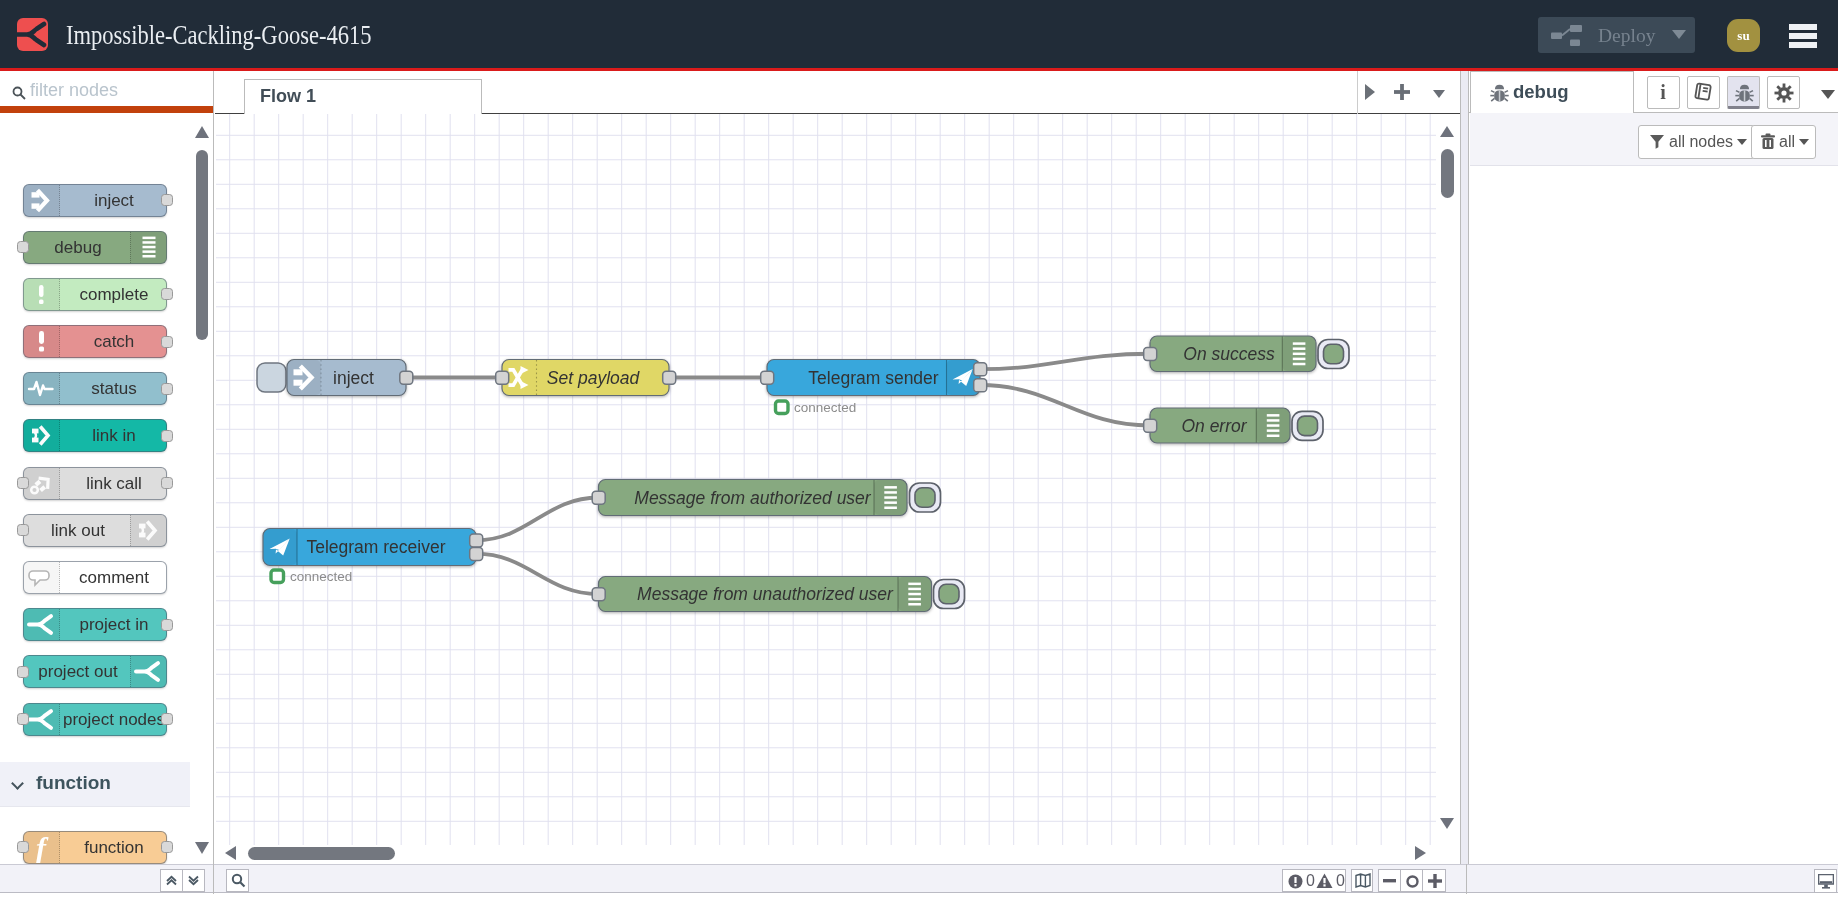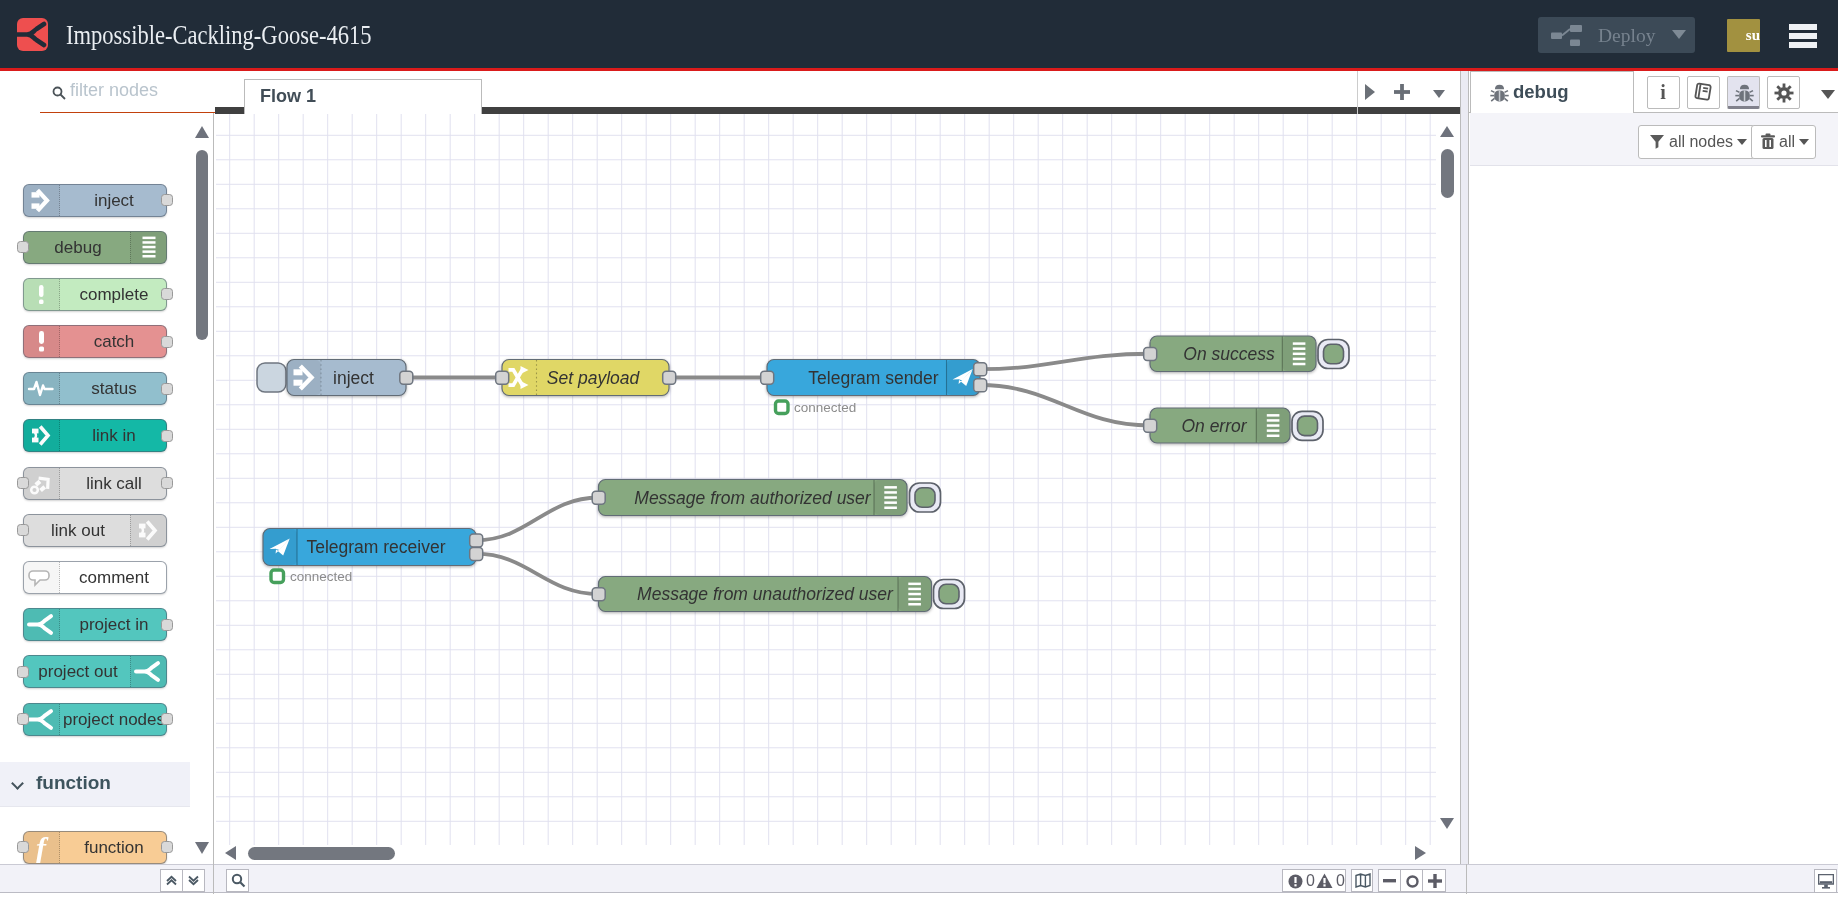--- a/index.html
+++ b/index.html
@@ -8,27 +8,27 @@
 #app { position:relative; width:1838px; height:897px; }
 .abs { position:absolute; }
 
 
 #header { position:absolute; left:0; top:0; width:1838px; height:68px; background:#212c38;font-family:Liberation Serif, serif; }
 #redline { position:absolute; left:0; top:68px; width:1838px; height:3px; background:#da1b1b; }
 #logo { position:absolute; left:17px; top:18px; width:31px; height:33px; border-radius:6px; background:#ee4f4f; }
 #title { position:absolute; left:66px; top:20px; font-size:27px; color:#e9edf1; transform:scaleX(0.835); transform-origin:0 0; white-space:nowrap; }
 #deploy { position:absolute; left:1538px; top:17px; width:157px; height:36px; background:#3c4a57; border-radius:3px; }
 #deploy .dtext { position:absolute; left:60px; top:8px; font-size:19.5px; color:#76828e; }
-#avatar { position:absolute; left:1727px; top:19px; width:33px; height:33px; border-radius:1px; background:#a29140;
-  color:#fff; font-weight:bold; font-size:15px; text-align:right; line-height:33px; }
+#avatar { position:absolute; left:1727px; top:19px; width:33px; height:33px; border-radius:11px; background:#a29140;
+  color:#fff; font-weight:bold; font-size:13px; text-align:center; line-height:33px; }
 #burger div { position:absolute; left:1789px; width:28px; height:5.5px; background:#eef1f4; }
 
 
 #palette { position:absolute; left:0; top:71px; width:214px; height:793px; background:#fff; border-right:1px solid #bbbbbb; }
-#psearch { position:absolute; left:0; top:0; width:213px; height:42px; background:#fff; border-bottom:1px solid #c2410c;margin-left:40px; }
+#psearch { position:absolute; left:0; top:0; width:213px; height:42px; background:#fff; border-bottom:7px solid #c2410c; }
 #psearch .ph { position:absolute; left:30px; top:9px; font-size:18px; color:#b9c4cd; }
 .pcat { position:absolute; left:0; width:190px; height:45px; background:#f0f1f8; border-bottom:1px solid rgba(0,0,0,0.04); }
 .pcat .chev { position:absolute; left:13px; top:17px; width:9px; height:9px; border-left:2.5px solid #44535c; border-bottom:2.5px solid #44535c; transform:rotate(-45deg); }
 .pcat .ctext { position:absolute; left:36px; top:10px; font-size:19px; font-weight:bold; color:#3d545e; }
 .pnode { position:absolute; left:23px; width:144px; height:33px; border:1px solid rgba(73,85,102,0.55); border-radius:6px;
   box-shadow:0 1px 2px rgba(0,0,0,0.18); }
 .pnode .icon { position:absolute; top:0; width:36px; height:31px; background:rgba(0,0,0,0.055); }
 .pnode .icon.l { left:0; border-right:1px dotted rgba(0,0,0,0.25); border-radius:5px 0 0 5px; }
 .pnode .icon.r { right:0; border-left:1px dotted rgba(0,0,0,0.25); border-radius:0 5px 5px 0; }
 .pnode .lbl { position:absolute; top:6px; font-size:17px; color:#333; width:108px; text-align:center; }
@@ -36,21 +36,21 @@
 .pnode .lbl.r { left:0px; }
 .port { position:absolute; width:12px; height:12px; background:#d9d9d9; border:1.5px solid #999999; border-radius:3.5px; }
 .pnode .pl { left:-7px; top:9.5px; }
 .pnode .pr { right:-7px; top:9.5px; }
 
 #pscroll-up { position:absolute; left:195px; top:55px; width:0; height:0; border-left:7px solid transparent; border-right:7px solid transparent; border-bottom:12px solid #6e727c; }
 #pscroll-thumb { position:absolute; left:196px; top:79px; width:12px; height:190px; background:#73777f; border-radius:6px; }
 #pscroll-dn { position:absolute; left:195px; top:771px; width:0; height:0; border-left:7px solid transparent; border-right:7px solid transparent; border-top:12px solid #6e727c; }
 
 
-#tabbar { position:absolute; left:215px; top:71px; width:1246px; height:43px; background:#fff; border-bottom:7px solid #404040; }
+#tabbar { position:absolute; left:215px; top:71px; width:1246px; height:43px; background:#fff; border-bottom:1px solid #404040; }
 #flowtab { position:absolute; left:29px; top:8px; width:238px; height:35px; background:#fff;
   border:1px solid #bbbbbb; border-bottom:none; }
 #flowtab span { position:absolute; left:15px; top:6px; font-size:18px; font-weight:bold; color:#414d57; }
 #tabdiv { position:absolute; left:1142px; top:0; width:1px; height:43px; background:#cccccc; }
 #tab-right { position:absolute; left:1150px; top:13px; width:0; height:0; border-top:8px solid transparent; border-bottom:8px solid transparent; border-left:10px solid #6b7077; }
 #tab-plus { position:absolute; left:1178px; top:10px; width:16px; height:16px; color:#696e76; }
 #tab-caret { position:absolute; left:1218px; top:19px; width:0; height:0; border-left:6.5px solid transparent; border-right:6.5px solid transparent; border-top:8px solid #696e76; }
 
 
 #canvas { position:absolute; left:216px; top:114px; width:1220px; height:731px; background:#fff;

